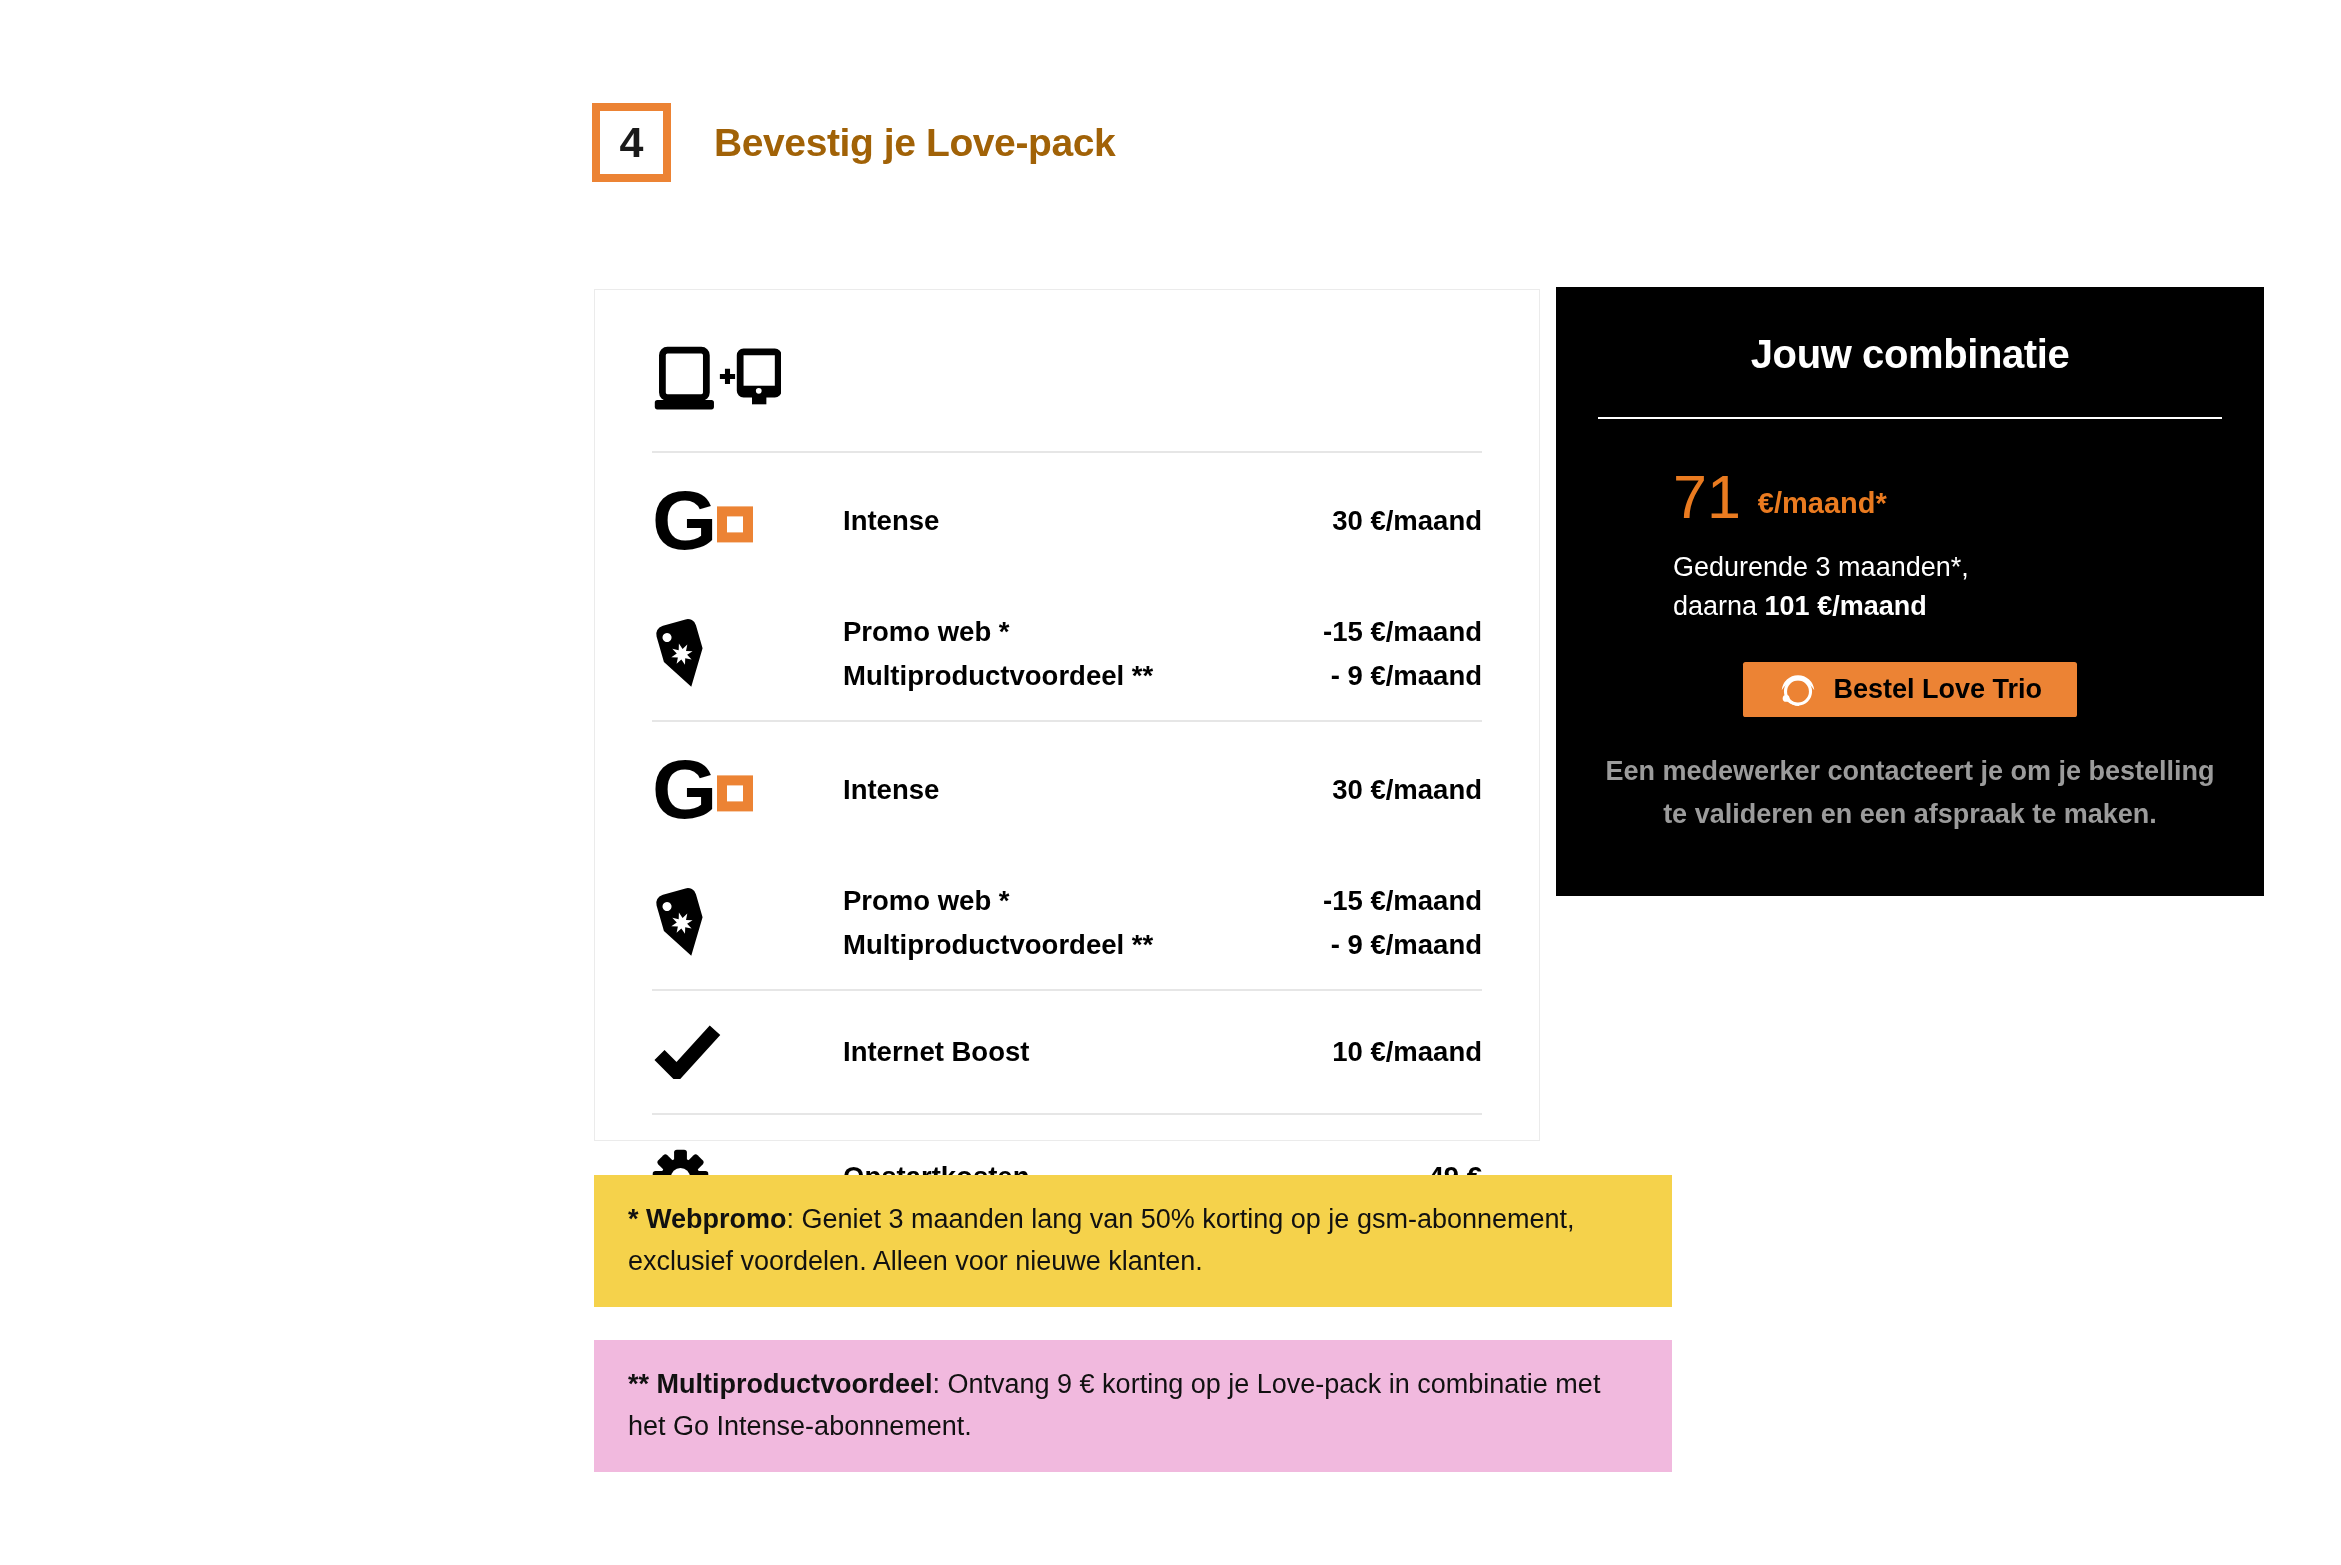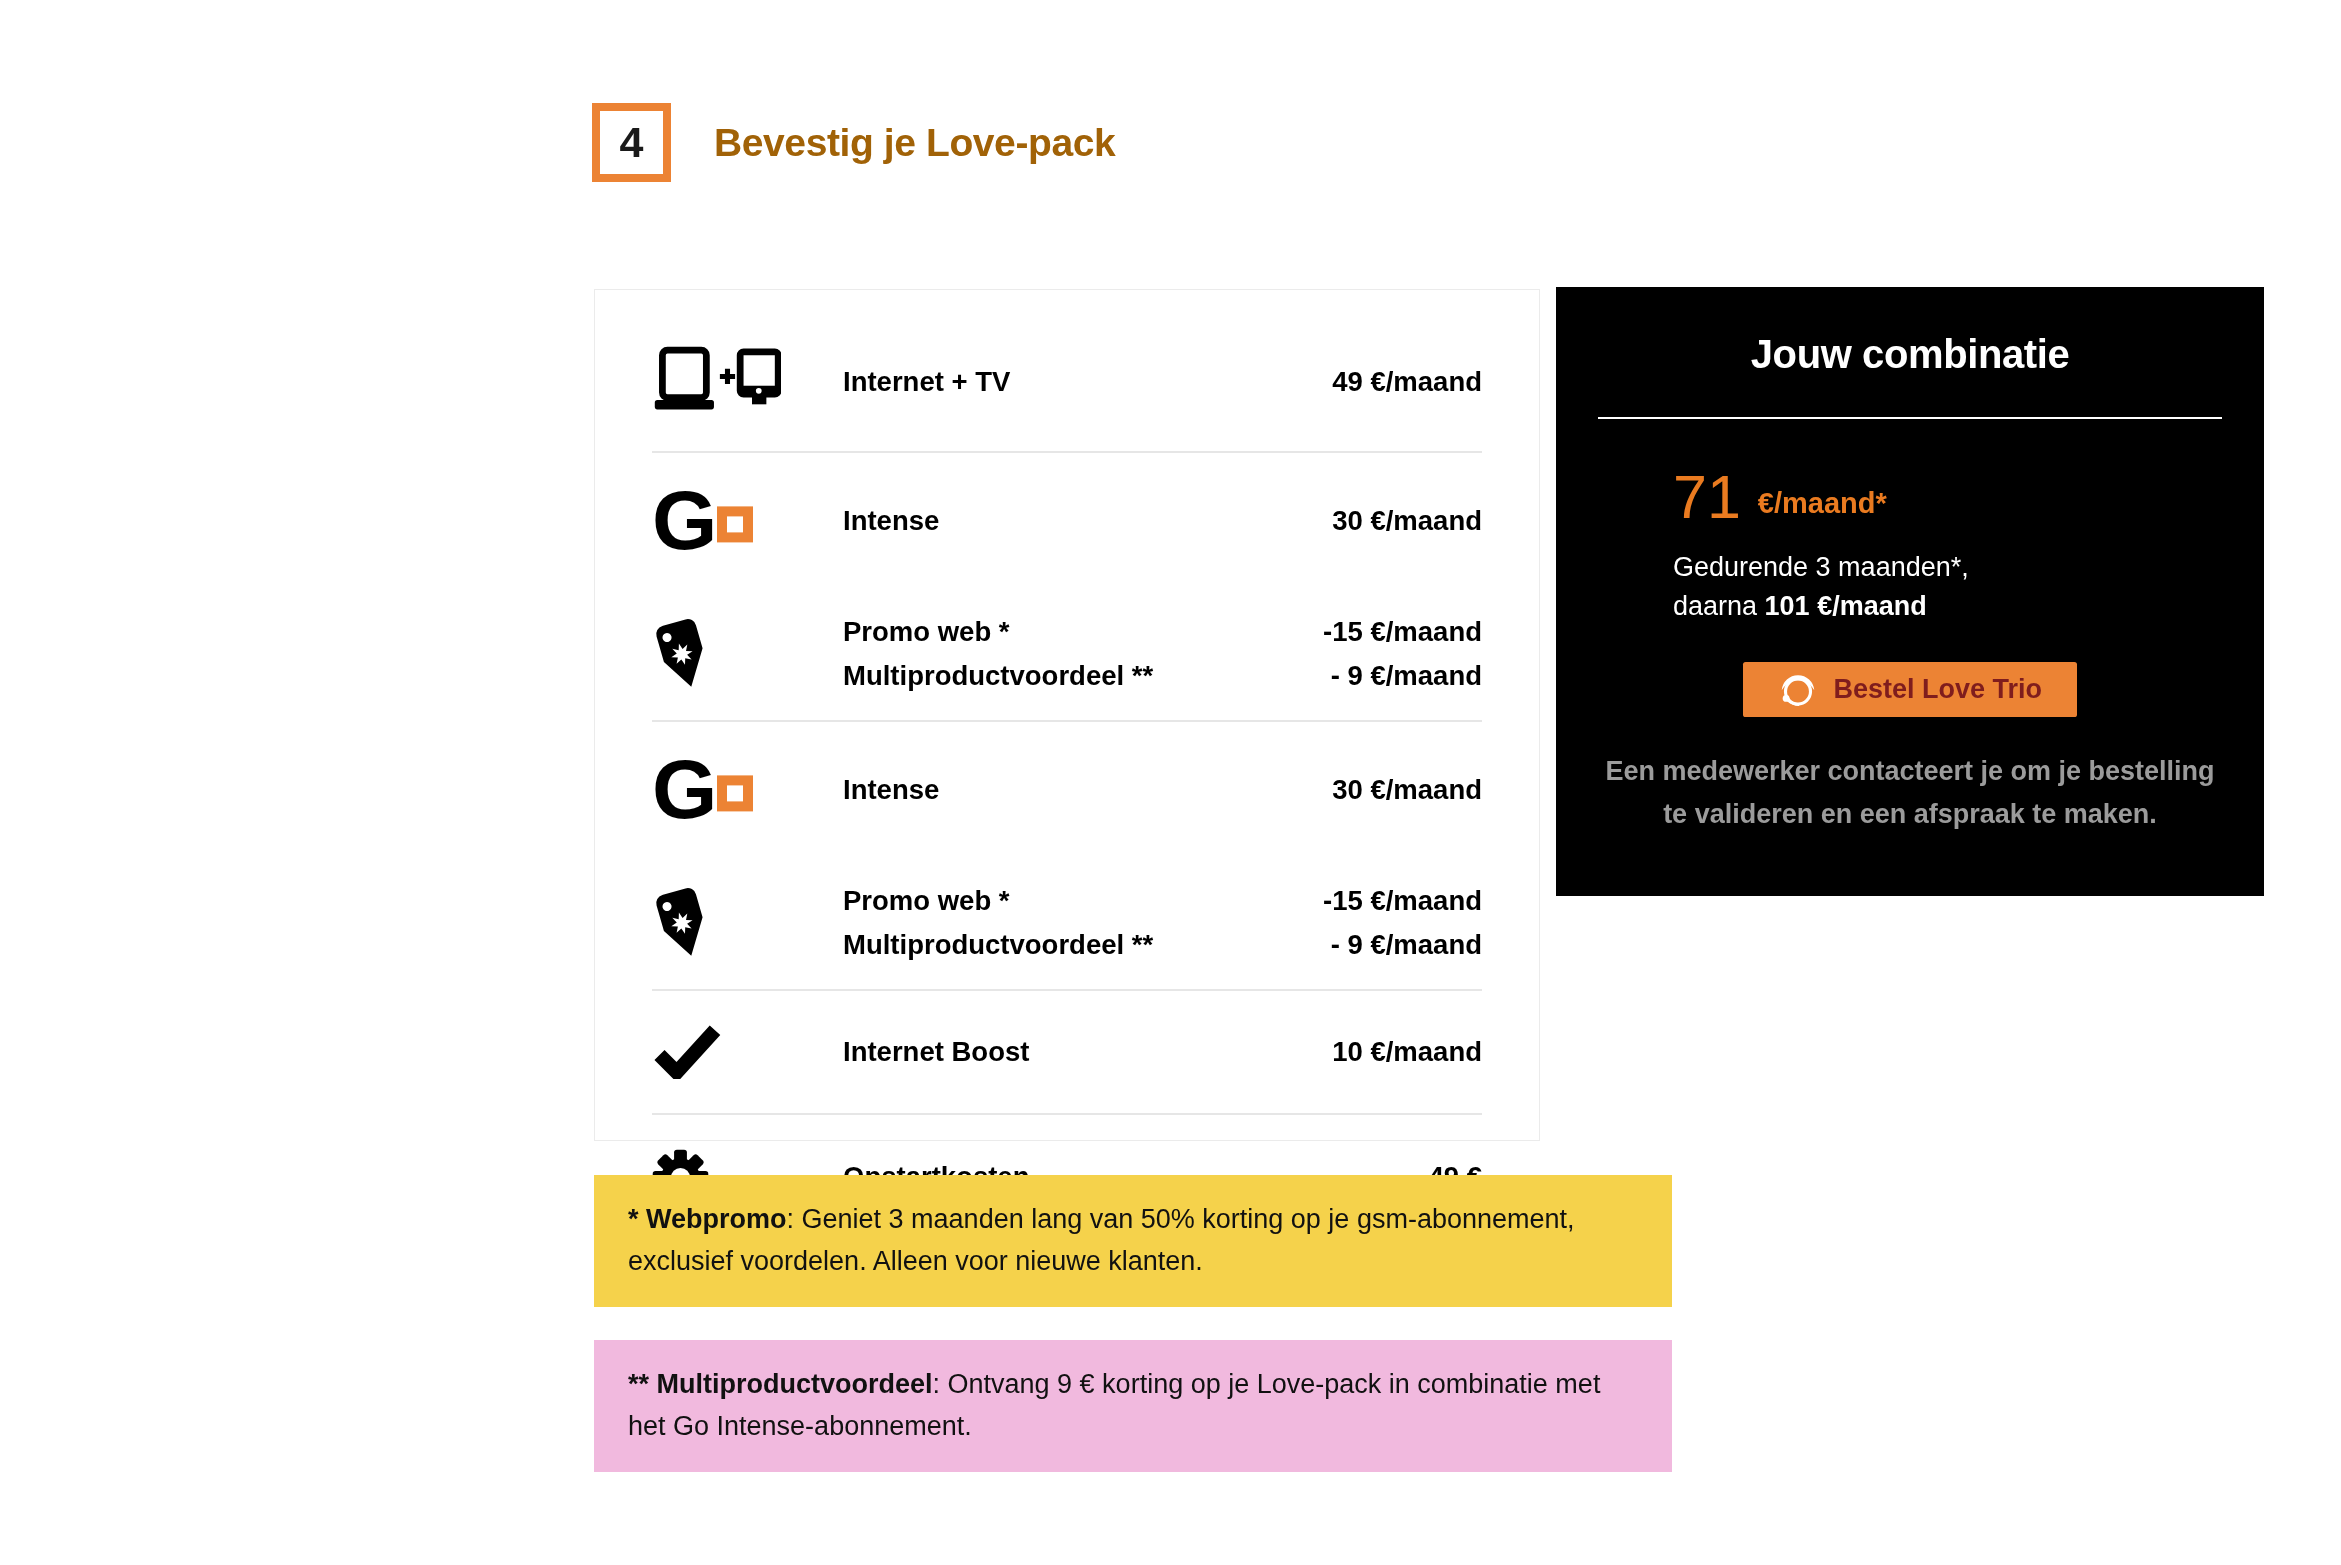--- a/index.html
+++ b/index.html
@@ -45,21 +45,21 @@
   
   .card{left:1556px;top:287px;width:708px;height:609px;background:var(--card-bg);
     color:#fff;padding:45px 0 0;}
   .card-title{text-align:center;font-size:40px;font-weight:bold;letter-spacing:-0.4px;}
   .card-divider{height:1.7px;background:#fff;margin:40px 42px 0;}
   .price-line{margin:53px 0 0 117px;display:flex;align-items:flex-end;}
   .price-big{font-size:61px;font-weight:normal;color:var(--price-orange);line-height:0.85;}
   .price-unit{font-size:29px;font-weight:bold;color:var(--price-orange);margin:0 0 3.4px 17px;}
   .duration{margin:24px 0 0 117px;font-size:27px;line-height:1.45;color:#fff;}
   .cta{margin:36px auto 0;width:334px;height:55px;border:none;border-radius:2.6px;
-    background:var(--orange);color:#7f1d1d;font-size:27px;font-weight:bold;
+    background:var(--orange);color:#000000;font-size:27px;font-weight:bold;
     display:flex;align-items:center;justify-content:center;gap:15.5px;cursor:pointer;
     font-family:inherit;}
   .card-note{margin:33px 36px 0;text-align:center;font-size:27px;font-weight:bold;
     color:var(--muted);line-height:1.6;}
 
   
   .note{left:594px;width:1078px;padding:24px 34px;font-size:27px;line-height:1.55;color:#111;}
   .note-yellow{top:1175px;background:var(--yellow);}
   .note-pink{top:1340px;background:var(--pink);}
   .note b{font-weight:bold;}
@@ -84,26 +84,20 @@
       <rect x="12" y="5" width="52" height="56" rx="6" fill="none" stroke="#000" stroke-width="8"></rect>
       <rect x="3" y="64" width="70" height="11" rx="3" fill="#000"></rect>
       <path d="M80 36 h18 M89 27 v18" stroke="#000" stroke-width="6"></path>
       <rect x="104" y="7" width="45" height="50" rx="4" fill="none" stroke="#000" stroke-width="8"></rect>
       <rect x="104" y="47" width="45" height="12" fill="#000"></rect>
       <circle cx="126" cy="53" r="3.4" fill="#fff"></circle>
       <rect x="118" y="59" width="17" height="10" fill="#000"></rect>
     </svg>
   </span>
 </div>
-      <div class="lines">
-        <div class="line">
-          <span class="plabel">Internet + TV</span>
-          <span class="pprice">49 €/maand</span>
-        </div>
-      </div>
     </div>
     <div class="divider"></div>
     <div class="row">
       <div class="icon-cell">
   <span class="go-logo">
     <span class="go-g">G</span>
     <span class="go-square"></span>
   </span>
 </div>
       <div class="lines">

